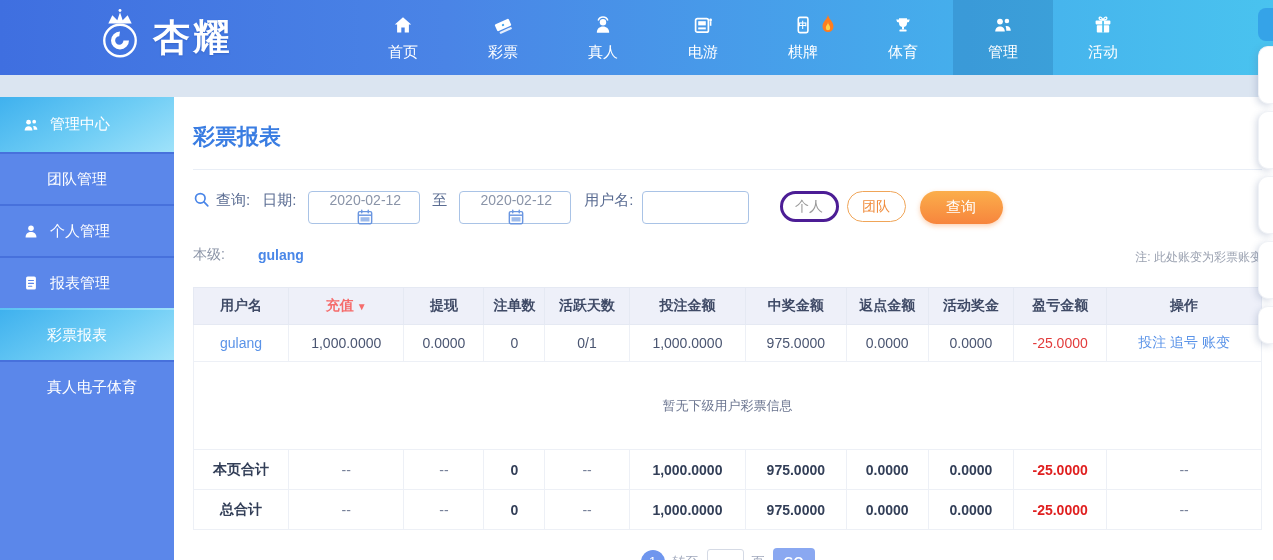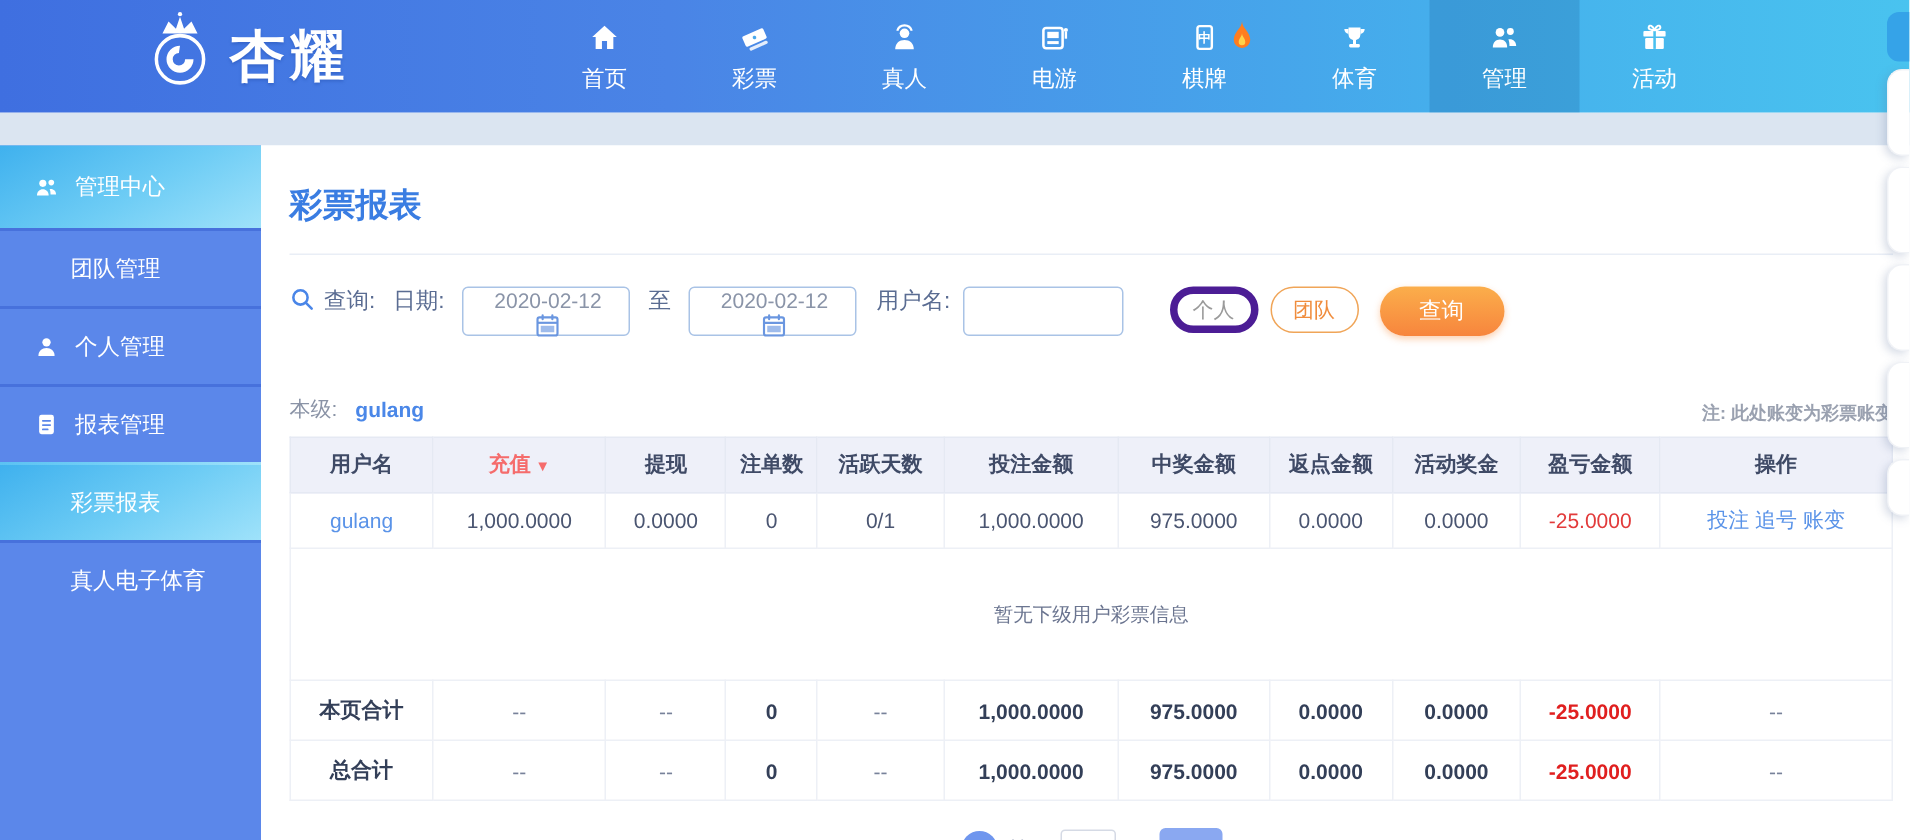--- a/index.html
+++ b/index.html
@@ -56,35 +56,35 @@
   .to-lbl { margin:0 12px; }
   .uname-lbl { margin:0 8px 0 13px; }
   .text-input {
     width:107px; height:33px; border:1px solid #a9c3e6; border-radius:4px;
     font-size:14px; padding:0 8px; color:#4a5571; outline:none;
   }
   .pill {
     width:59px; height:31px; border-radius:16px; background:#fff; font-size:14px; cursor:pointer;
     font-family:"Liberation Sans",sans-serif;
   }
-  .pill.gray { border:5px solid #4c1d95; color:#9a9a9a; margin-left:31px; }
+  .pill.gray { border:3px solid #4c1d95; color:#9a9a9a; margin-left:31px; }
   .pill.orange { border:1px solid #f0a558; color:#f08c3c; margin-left:8px;font-family:Liberation Mono, monospace; }
   .btn-search {
     width:83px; height:33px; border:none; border-radius:17px; margin-left:14px;
     background:linear-gradient(180deg,#fbae4b 0%, #f7853d 100%); color:#fff; font-size:15px;
     cursor:pointer; box-shadow:0 2px 5px rgba(248,140,60,.4); font-family:"Liberation Sans",sans-serif;
   }
 
-  .level-row { margin-top:39px; display:flex; align-items:center; font-size:14px; position:relative; height:18px; }
+  .level-row { margin-top:21px; display:flex; align-items:center; font-size:14px; position:relative; height:18px;gap:21px; }
   .level-label { color:#8a93a6; margin-right:12px; }
   .level-user { color:#4a87e8; font-weight:bold; cursor:pointer; text-decoration:none; }
-  .note { position:absolute; right:0; top:3px; color:#9aa1b0; font-size:12px;font-weight:bold; }
-
-  
-  table.report { margin-top:9px; width:100%; border-collapse:collapse; table-layout:fixed; font-size:14px;padding-left:18px; }
+  .note { position:absolute; right:0; top:3px; color:#9aa1b0; font-size:12px; }
+
+  
+  table.report { margin-top:23px; width:100%; border-collapse:collapse; table-layout:fixed; font-size:14px;padding-left:18px; }
   table.report th {
     background:#eef0f9; color:#3f4a66; font-weight:bold; height:37px;
     border:1px solid #e5e9f3; font-size:14px;
   }
   table.report th.sort { color:#f56c6c; cursor:pointer; }
   table.report th.sort .arr { font-size:10px; margin-left:3px; }
   table.report td { height:37px; text-align:center; color:#4a5571; border:1px solid #edf0f6; }
   table.report td a { color:#5a93e8; text-decoration:none; cursor:pointer; }
   table.report td.neg { color:#e23b3b; }
   table.report tr.empty td { height:88px; color:#6b7590; font-size:13px; }

